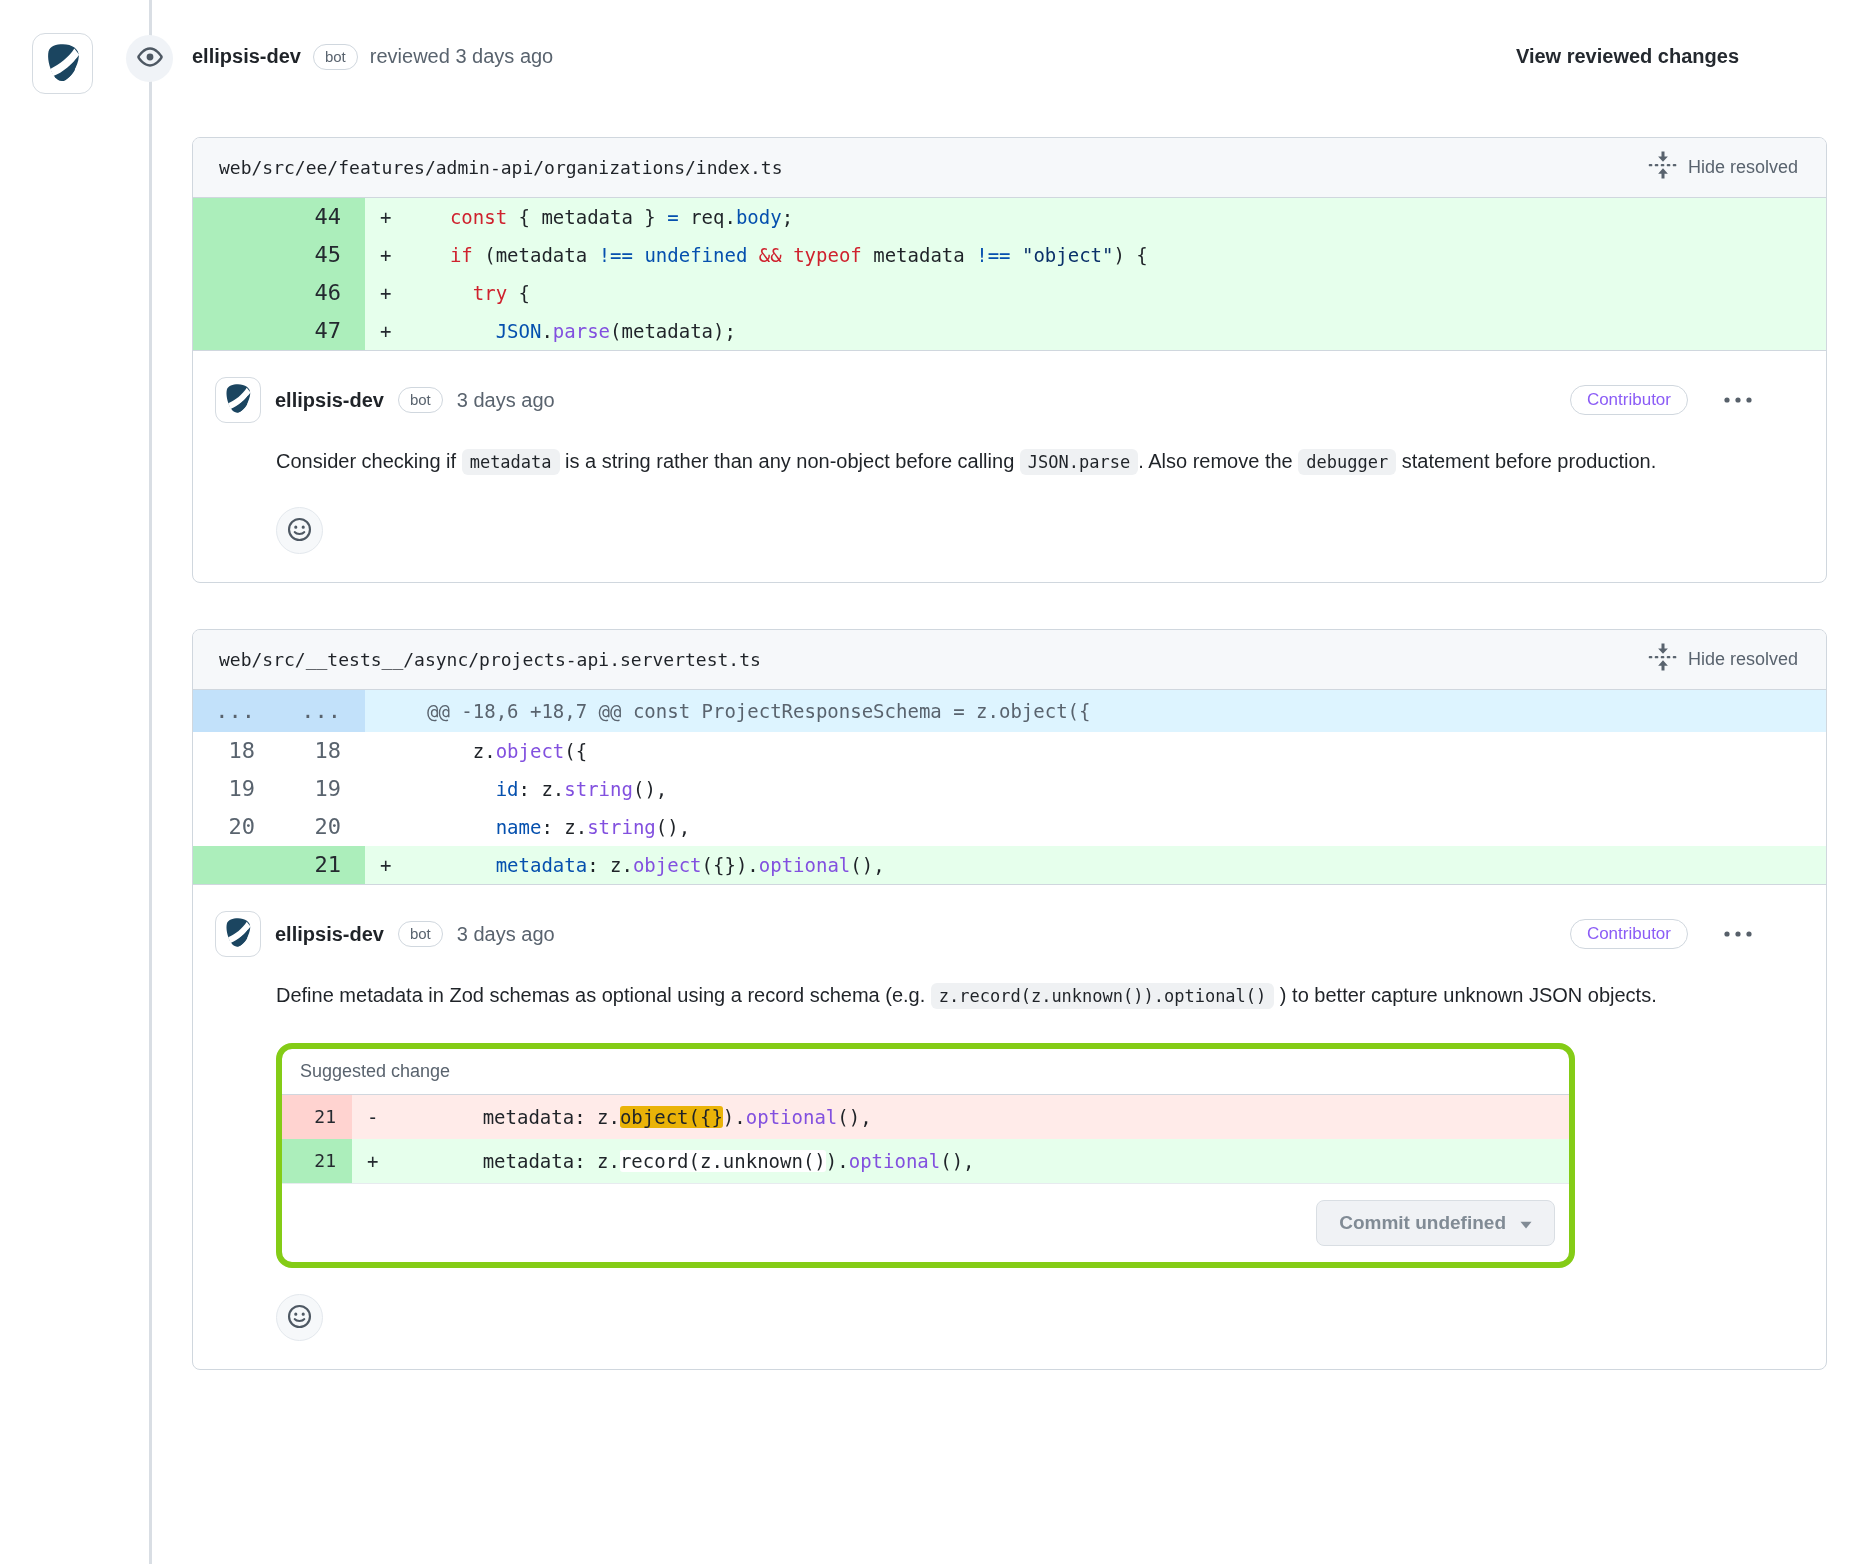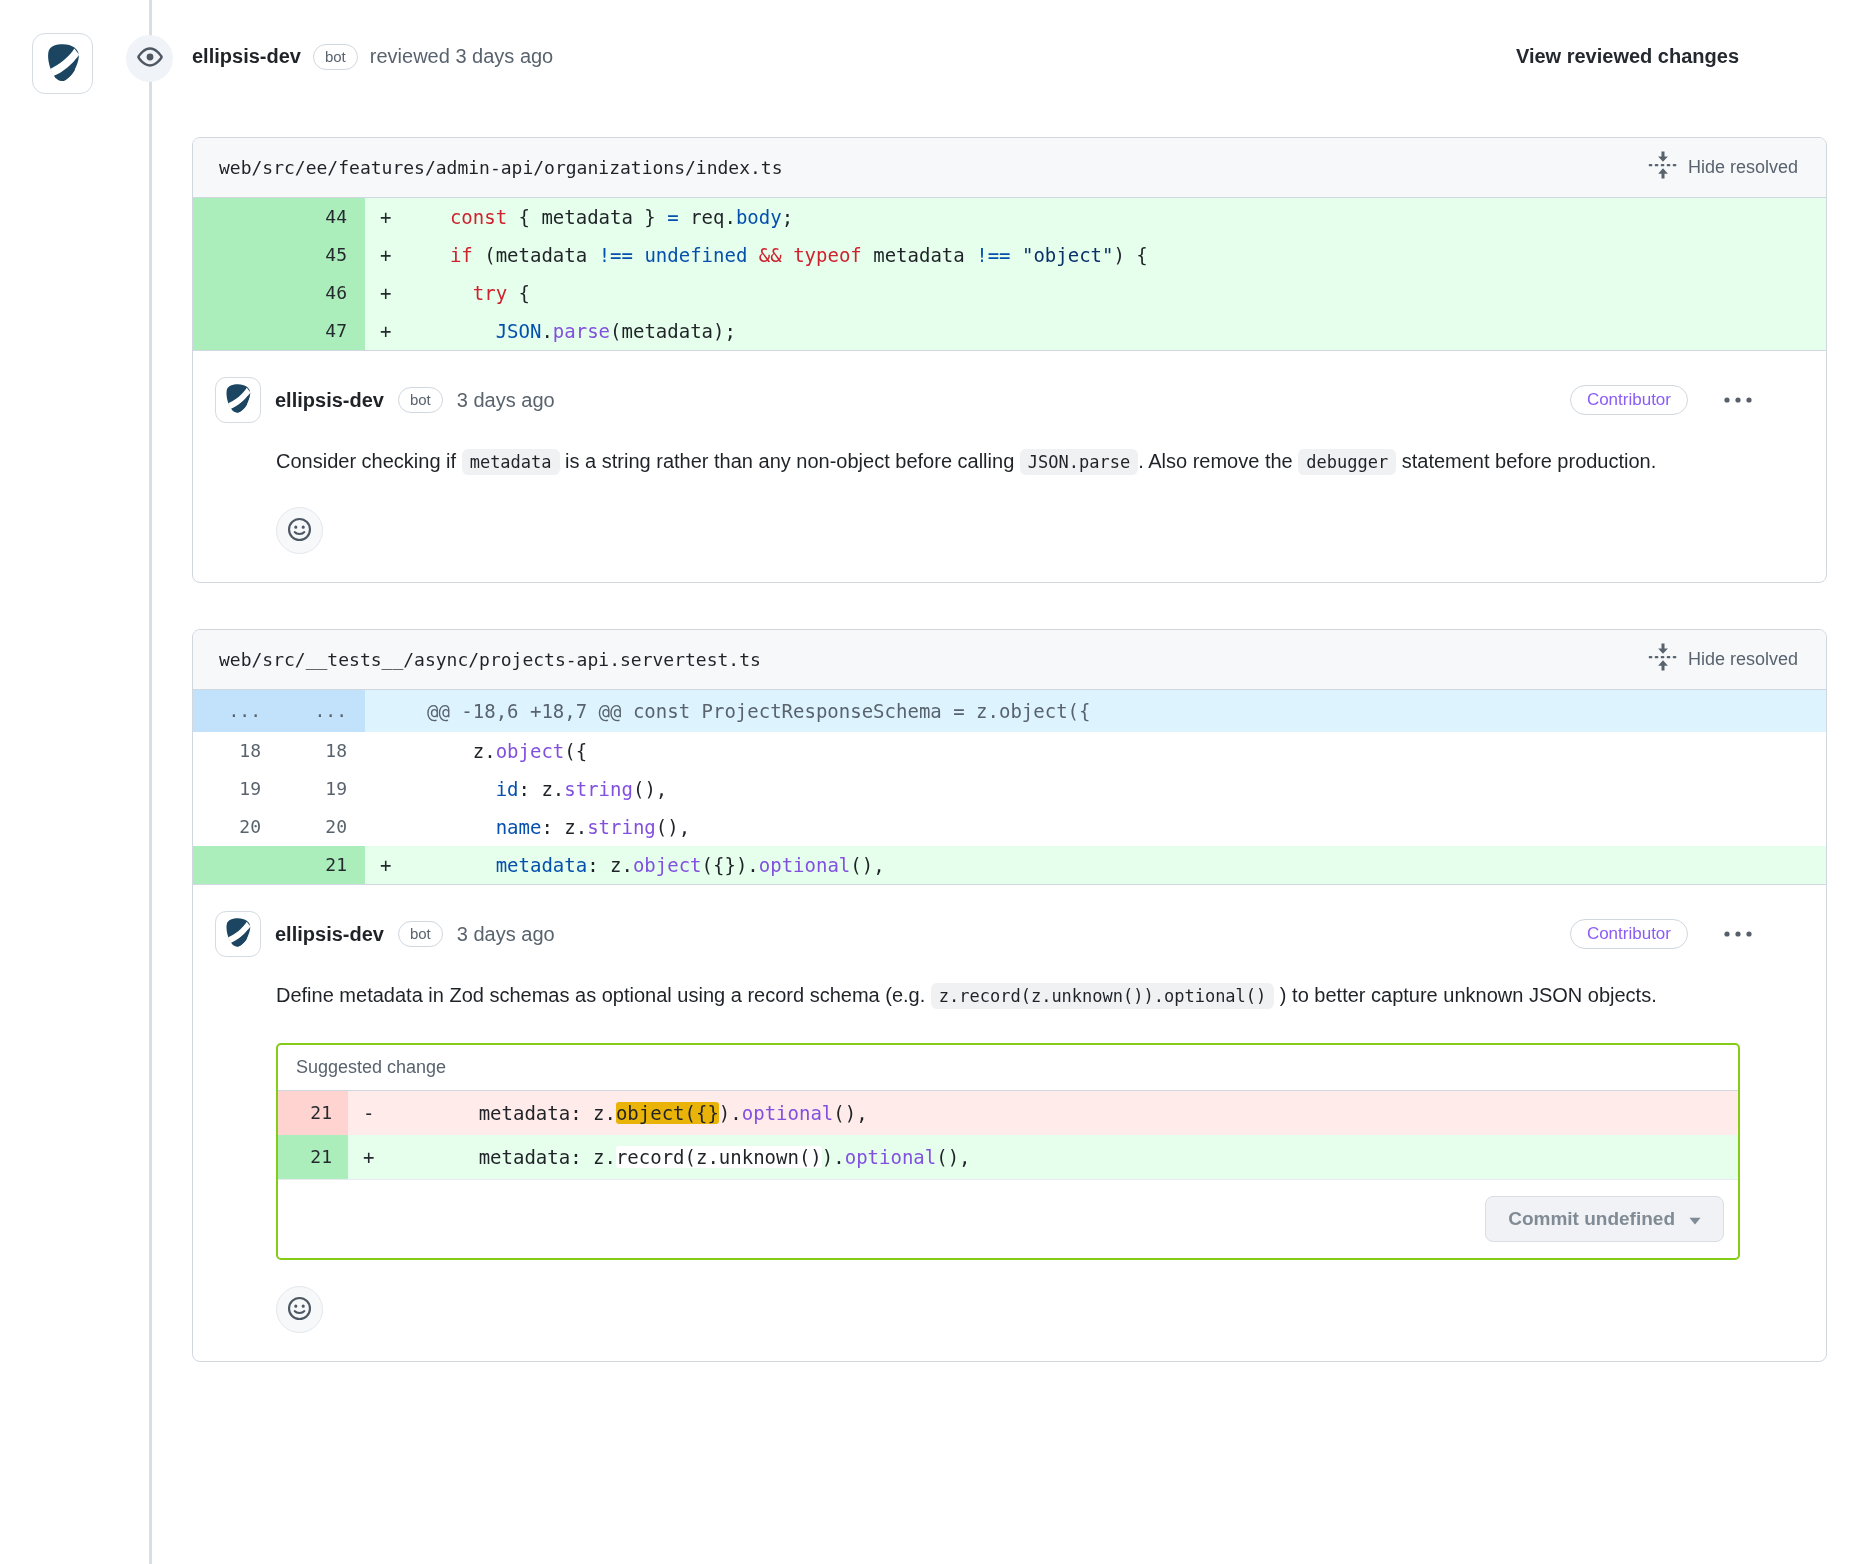--- a/index.html
+++ b/index.html
@@ -34,21 +34,21 @@
   .hide-resolved { margin-left:auto; display:flex; align-items:center; gap:10px; background:none;
     border:none; color:#59636e; font-size:18px; font-family:inherit; cursor:pointer; }
   .hide-resolved svg { width:30px; height:30px; }
 
   
   .diff { font-family:"DejaVu Sans Mono","Liberation Mono",monospace; font-size:19px; }
   .drow { display:flex; height:38px; line-height:38px; background:#fff; }
   .drow.add  { background:#e6ffec; }
   .drow.del  { background:#ffebe9; }
   .drow.hunk { background:#ddf4ff; height:42px; line-height:42px; color:#59636e; }
-  .gcell { flex:none; width:86px; text-align:right; padding-right:18px; color:#59636e; font-size:18px; }
+  .gcell { flex:none; width:86px; text-align:right; padding-right:24px; color:#59636e; font-size:22px; }
   .add .gcell { background:#aceebb; color:#24292f; }
   .del .gcell { background:#ffd3d0; color:#24292f; }
   .hunk .gcell { background:#c2e1fa; color:#59636e; }
   .sign { flex:none; width:46px; padding-left:15px; color:#24292f; }
   .codecell { flex:1; white-space:pre; padding-left:16px; overflow:hidden; }
   .seg-pl { color:#1f2328; } .seg-k { color:#cf222e; } .seg-c { color:#0550ae; }
   .seg-e { color:#8250df;margin-top:40px; } .seg-s { color:#0a3069; }
   .seg-dh { background:#eab308; border-radius:3px; }
   .seg-ah { background:#ffffff; border-radius:3px; }
 
@@ -63,21 +63,21 @@
   .kebab { background:none; border:none; cursor:pointer; padding:4px 6px; margin-left:14px; margin-right:10px; }
   .kebab svg { width:32px; height:10px; display:block; }
   .c-body { margin:20px 0 0 61px; font-size:20px; line-height:37px; color:#1f2328; max-width:1500px; }
   code.chip { font-family:"DejaVu Sans Mono","Liberation Mono",monospace; font-size:17px;
     background:#eff1f3; border-radius:6px; padding:3px 8px; color:#1f2328; }
   .react { margin:26px 0 0 61px; width:47px; height:47px; border-radius:50%; background:#f6f8fa;
     border:1px solid #e3e8ed; display:flex; align-items:center; justify-content:center; cursor:pointer; }
   .react svg { width:27px; height:27px; }
 
   
-  .suggestion { margin:28px 0 0 61px; width:1464px; border:2px solid #84cc16; border-radius:5px; overflow:hidden; }
+  .suggestion { margin:28px 0 0 61px; width:1299px; border:6px solid #84cc16; border-radius:16px; overflow:hidden; }
   .sg-head { padding:12px 18px; border-bottom:1px solid #d0d7de; color:#59636e; font-size:18px; }
   .sg-diff { font-family:"DejaVu Sans Mono","Liberation Mono",monospace; font-size:19px; }
   .sg-diff .drow { height:44px; line-height:44px; }
   .sg-diff .gcell { width:70px; padding-right:16px; font-size:18px; }
   .sg-foot { display:flex; justify-content:flex-end; padding:16px 14px; border-top:1px solid #e7ebef; }
   .commit-btn { display:flex; align-items:center; gap:14px; background:#f0f2f5;
     border:1px solid #d9dee3; border-radius:8px; padding:11px 22px; color:#818b95;
     font-size:19px; font-weight:600; font-family:inherit; cursor:pointer; }
   .commit-btn svg { width:12px; height:8px; }
 </style>

